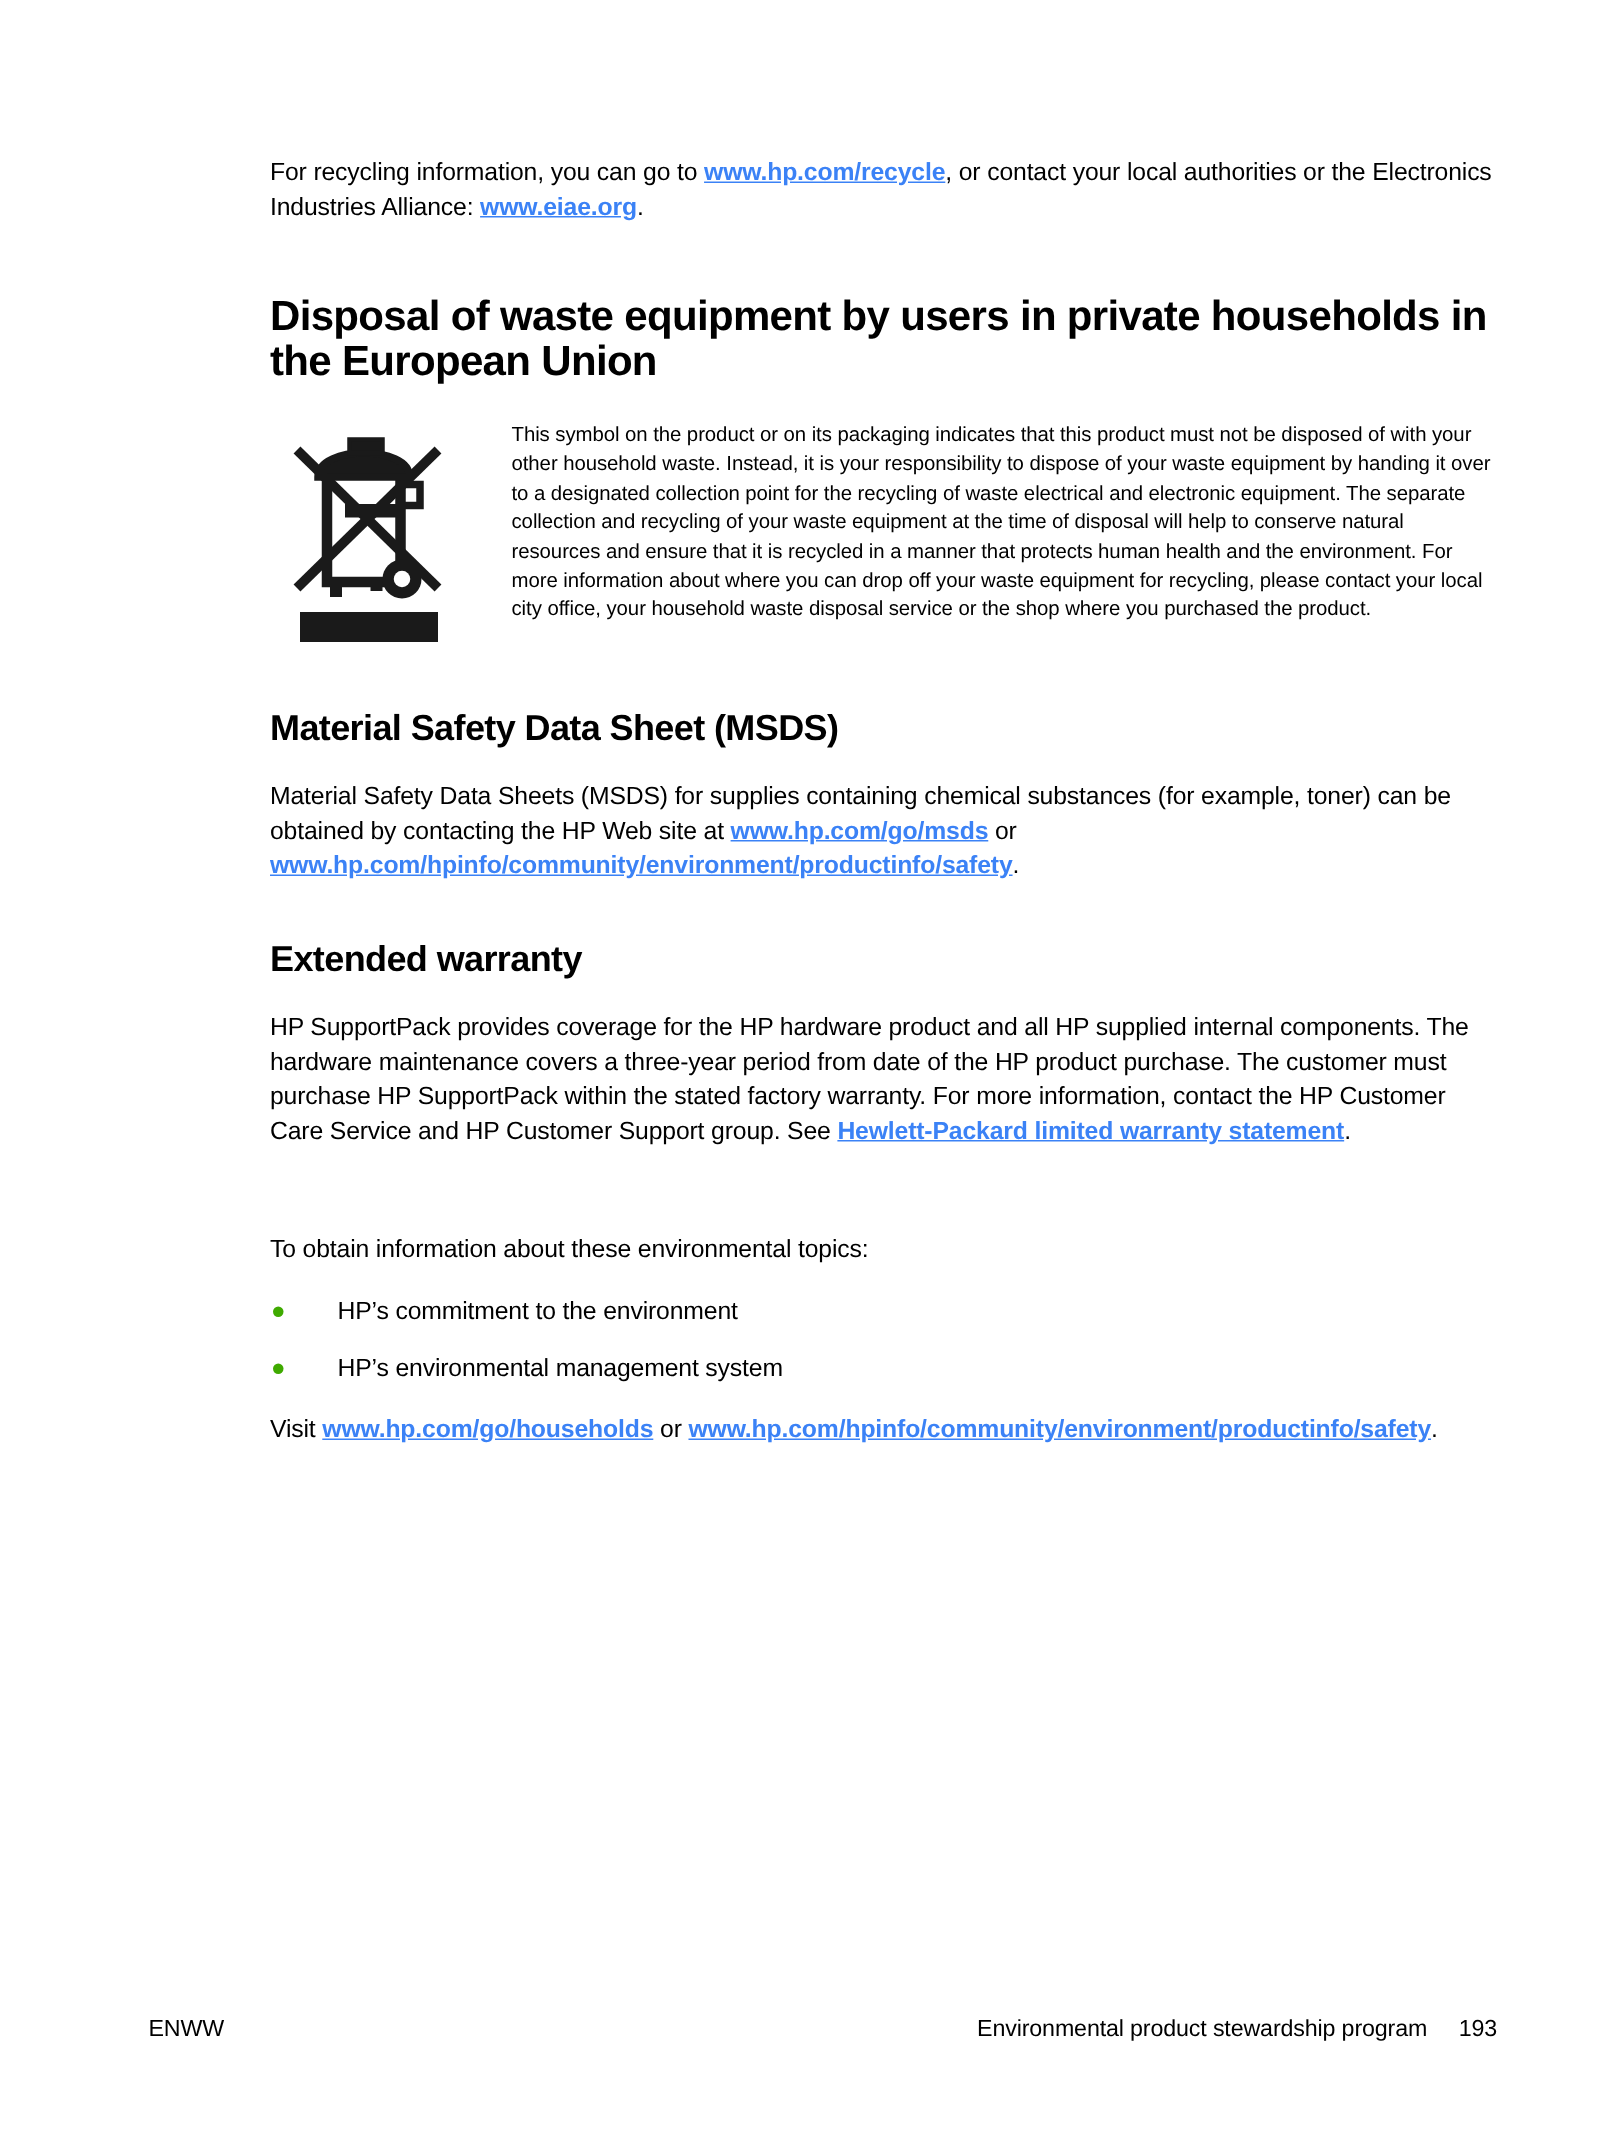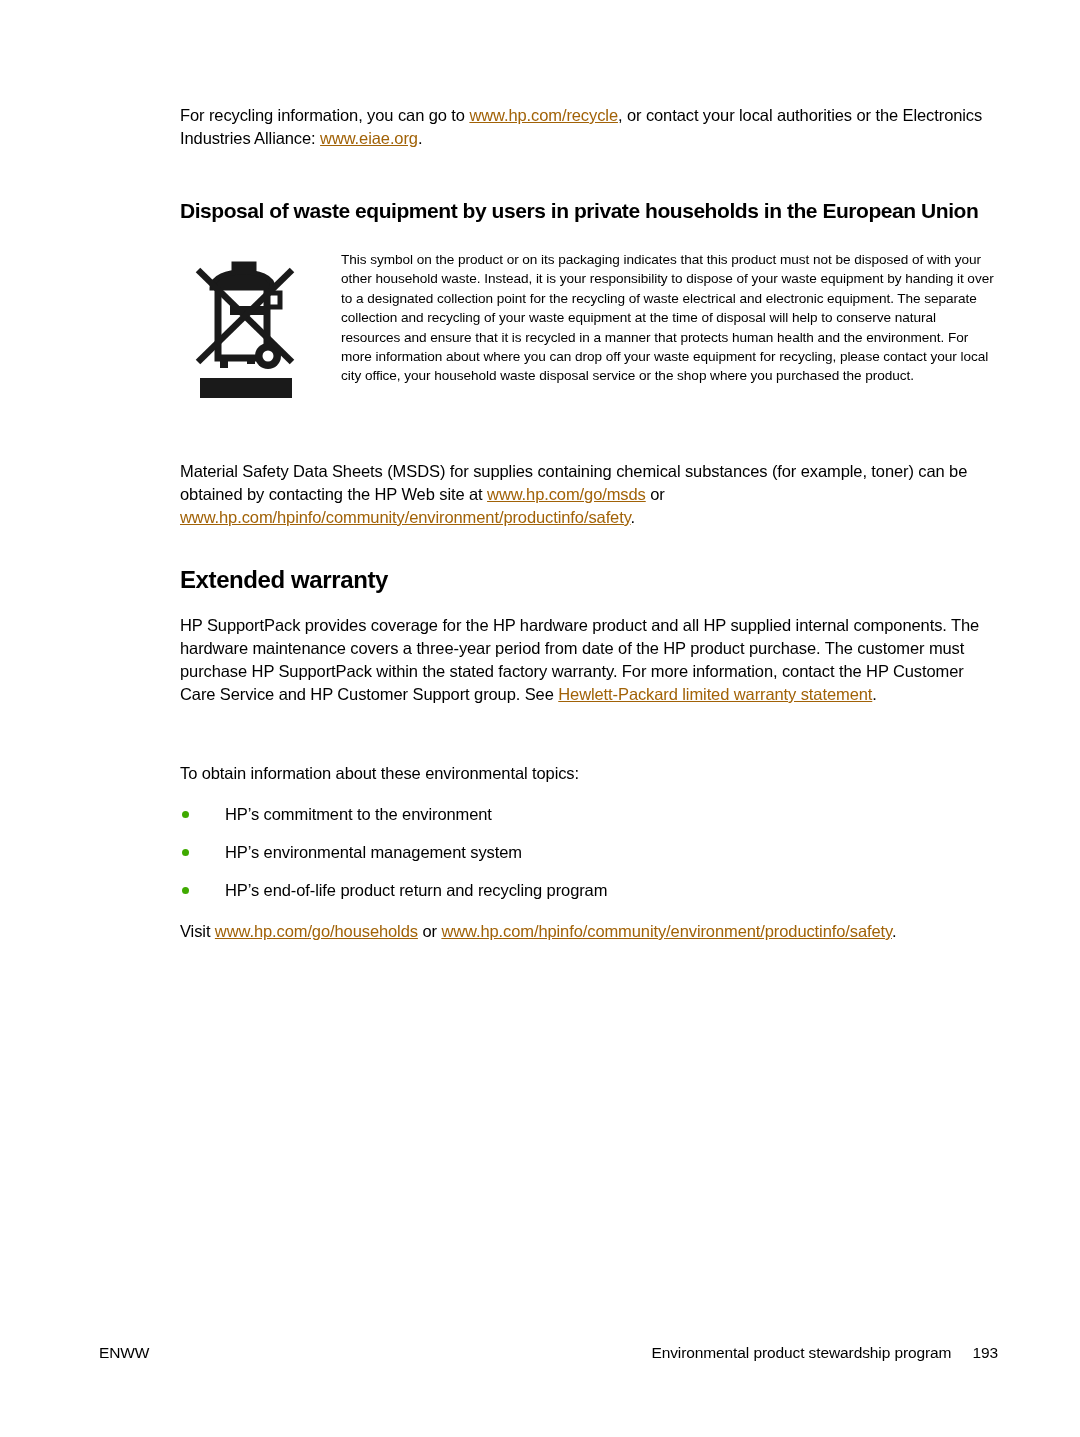--- a/index.html
+++ b/index.html
@@ -30,28 +30,29 @@
 
   p.body {
     font-size: 16.5px;
     line-height: 23px;
     margin: 0;
     letter-spacing: -0.1px;
     text-align: left;
   }
 
   .link {
-    color: #a16207;
+    color: #3b82f6;
     text-decoration: underline;
     text-underline-offset: 1px;
+    font-weight: bold;
   }
 
   
   h1.section-title {
-    font-size: 21px;
+    font-size: 28px;
     line-height: 30px;
     font-weight: bold;
     margin: 0;
     letter-spacing: -0.45px;
   }
   h2.section-title {
     font-size: 24px;
     line-height: 29px;
     font-weight: bold;
     margin: 0;
@@ -177,20 +178,21 @@
         </svg>
       </div>
 
       <div class="weee-text">
         <p>This symbol on the product or on its packaging indicates that this product must not be disposed of with your other household waste. Instead, it is your responsibility to dispose of your waste equipment by handing it over to a designated collection point for the recycling of waste electrical and electronic equipment. The separate collection and recycling of your waste equipment at the time of disposal will help to conserve natural resources and ensure that it is recycled in a manner that protects human health and the environment. For more information about where you can drop off your waste equipment for recycling, please contact your local city office, your household waste disposal service or the shop where you purchased the product.</p>
       </div>
     </div>
 
     <div class="gap-block"></div>
 
+    <h2 class="section-title">Material Safety Data Sheet (MSDS)</h2>
 
     <div class="gap-h2-body"></div>
 
     <p class="body"><span>Material Safety Data Sheets (MSDS) for supplies containing chemical substances (for example, toner) can be obtained by contacting the HP Web site at </span><a class="link" href="#">www.hp.com/go/msds</a><span> or </span><a class="link" href="#">www.hp.com/hpinfo/community/environment/productinfo/safety</a><span>.</span></p>
 
     <div class="gap-block"></div>
 
     <h2 class="section-title">Extended warranty</h2>
 
     <div class="gap-h2-body"></div>
@@ -202,21 +204,20 @@
 
     <div class="gap-h2-body"></div>
 
     <p class="body">To obtain information about these environmental topics:</p>
 
     <div class="gap-list"></div>
 
     <ul class="bullets">
       <li><span class="dot"></span><span>HP’s commitment to the environment</span></li>
       <li><span class="dot"></span><span>HP’s environmental management system</span></li>
-      <li><span class="dot"></span><span>HP’s end-of-life product return and recycling program</span></li>
     </ul>
 
     <div class="gap-list"></div>
 
     <p class="body"><span>Visit </span><a class="link" href="#">www.hp.com/go/households</a><span> or </span><a class="link" href="#">www.hp.com/hpinfo/community/environment/productinfo/safety</a><span>.</span></p>
 
   </div>
 
   <div class="footer">
     <span>ENWW</span>

